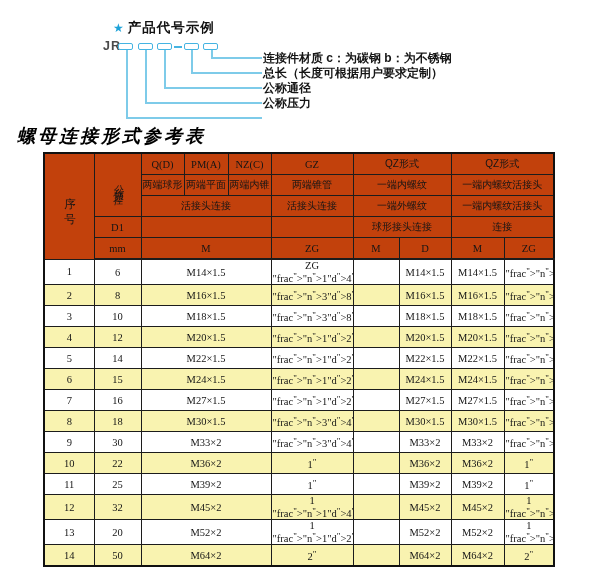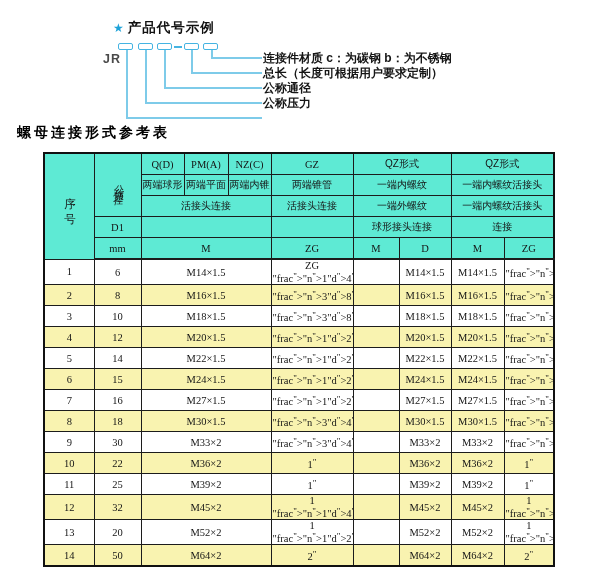--- a/index.html
+++ b/index.html
@@ -17,21 +17,21 @@
 
   
   .diag-title{
     position:absolute;left:113px;top:19px;
     display:flex;align-items:center;gap:3px;
     font-size:13.5px;font-weight:bold;color:#111;
     letter-spacing:1px;
   }
   .diag-title .star{color:#1ea2d8;font-size:12px;font-weight:normal;}
   .jr-label{
-    position:absolute;left:103px;top:52px;
+    position:absolute;left:103px;top:39px;
     font-size:12.5px;font-weight:bold;color:#4a4a4a;letter-spacing:1px;
   }
   .code-box{
     position:absolute;top:43px;width:15px;height:7px;
     background:#ffffff;border:1.5px solid #45b4e2;border-radius:2px;
     box-sizing:border-box;
   }
   .code-dash{
     position:absolute;top:46px;left:174px;width:8px;height:2px;
     background:#45b4e2;
@@ -40,41 +40,41 @@
   .hline{position:absolute;height:1.5px;background:#7ecbe9;}
   .diag-label{
     position:absolute;left:263px;height:14px;line-height:14px;
     font-size:12px;font-weight:bold;color:#161616;white-space:nowrap;
   }
 
   
   .tbl-title{
     position:absolute;left:17px;top:124px;
     font-family:"Liberation Serif", serif;
-    font-size:14px;font-weight:bold;
+    font-size:18px;font-weight:bold;font-style:italic;
     color:#000;letter-spacing:3px;white-space:nowrap;
   }
 
   
   table.ref{
     position:absolute;left:43px;top:152px;
     border-collapse:collapse;table-layout:fixed;
     width:511px;
     font-size:10.5px;color:#151515;
   }
   table.ref th, table.ref td{
     border:1px solid #1c1c1c;
     text-align:center;vertical-align:middle;
     padding:0 1px;overflow:hidden;
     font-weight:normal;
     height:20px;
   }
   table.ref{border:2px solid #111;}
   table.ref thead th{
-    background:#5eead4;
+    background:#c2410c;
     font-size:10px;
   }
   table.ref thead tr:last-child th{border-bottom-width:2px;}
   table.ref thead th.lat{font-family:"Liberation Serif", serif;font-size:10.5px;}
   table.ref tbody td{
     background:#ffffff;
     font-family:"Liberation Serif", serif;
   }
   table.ref tbody tr.alt td{background:#f9f3b0;}
   .vtext{

